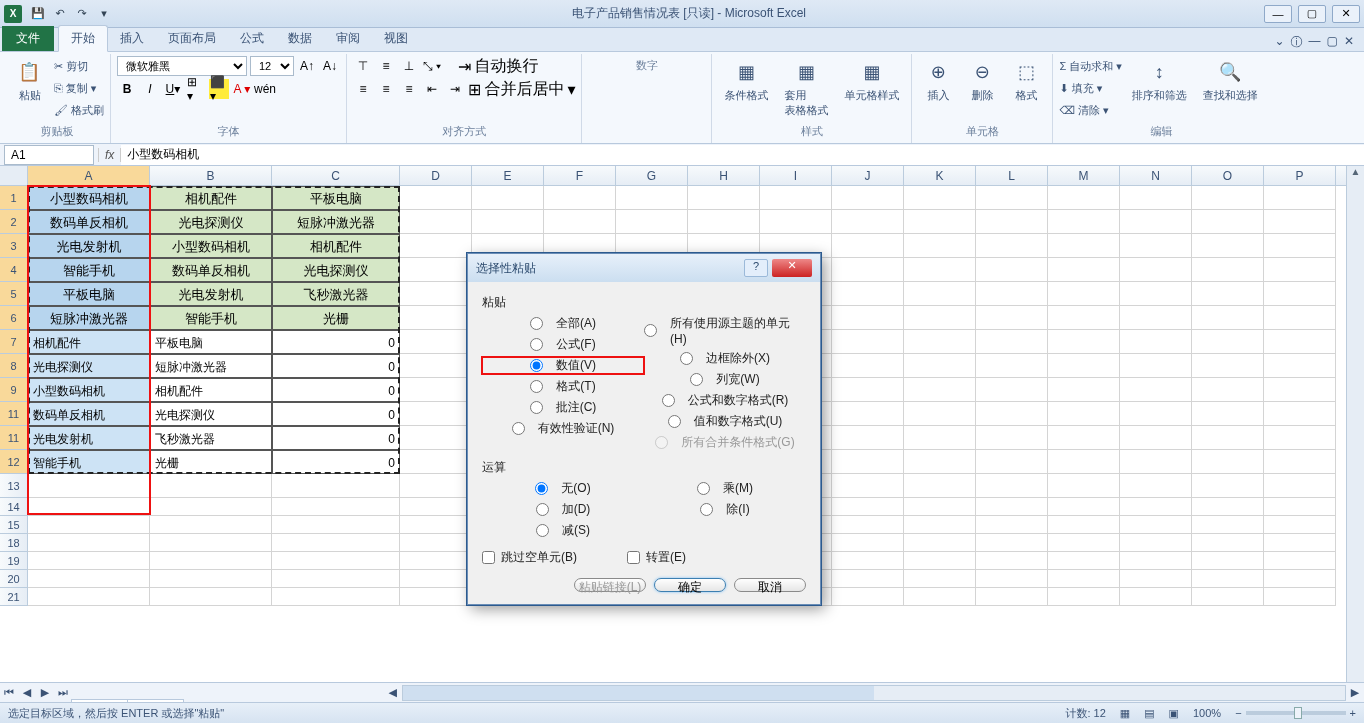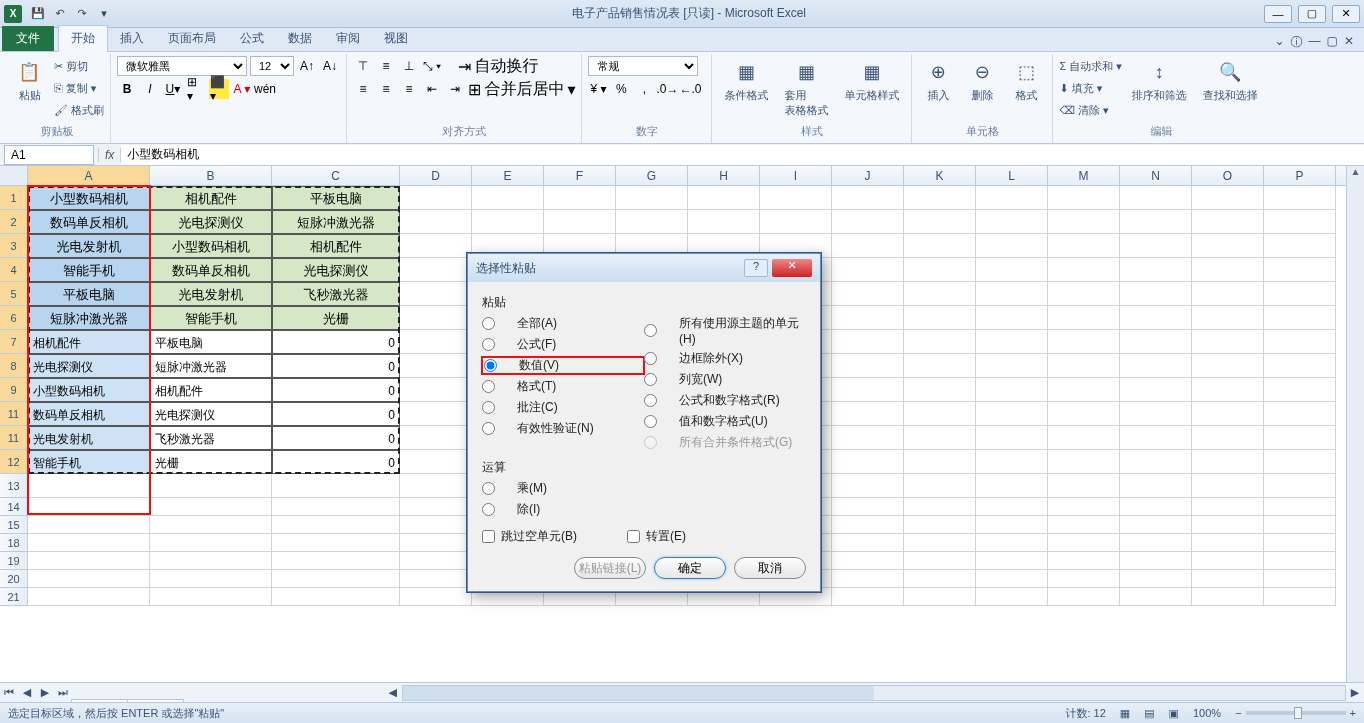--- a/index.html
+++ b/index.html
@@ -68,28 +68,28 @@
 
 .dialog { position: absolute; left: 467px; top: 253px; width: 354px; background: #f0f0f0; border: 1px solid #6a8db6; box-shadow: 0 0 0 1px #2c5a8e, 4px 4px 14px rgba(0,0,0,0.4); }
 .dialog-title { height: 28px; background: linear-gradient(#e7f0fa, #cbdef0); display: flex; align-items: center; padding: 0 8px; font-size: 12px; color: #2c4a6e; }
 .dialog-title .spacer { flex: 1; }
 .dialog-title .help { width: 24px; height: 18px; background: #e3eefb; border: 1px solid #9bb9d9; text-align: center; font-size: 11px; margin-right: 4px; border-radius: 2px; }
 .dialog-title .close { width: 40px; height: 18px; background: linear-gradient(#e88, #c22); color: #fff; text-align: center; font-size: 11px; border-radius: 2px; }
 .dialog-body { padding: 8px 14px 12px 14px; font-size: 12px; color: #222; }
 .dialog-body .section-label { margin: 4px 0 4px 0; }
 .radio-grid { display: flex; gap: 0px; }
 .radio-col { flex: 1; display: flex; flex-direction: column; gap: 4px; }
-.radio-item { display: flex; align-items: center; gap: 22px; }
+.radio-item { display: flex; align-items: center; gap: 13px; justify-content: center; }
 .radio-item input { margin: 0; }
 .radio-item.disabled { color: #999; }
 .radio-item.highlight { outline: 2px solid #e11; outline-offset: -1px; padding: 0 2px; }
 .check-row { display: flex; gap: 50px; margin-top: 10px; }
 .check-item { display: flex; align-items: center; gap: 6px; }
 .dialog-buttons { display: flex; justify-content: flex-end; gap: 8px; margin-top: 12px; }
-.dlg-btn { min-width: 72px; height: 22px; font-size: 12px; border: 1px solid #8a8a8a; background: linear-gradient(#fefefe, #e6e6e6); border-radius: 11px; }
+.dlg-btn { min-width: 72px; height: 14px; font-size: 12px; border: 1px solid #8a8a8a; background: linear-gradient(#fefefe, #e6e6e6); border-radius: 11px; }
 .dlg-btn.primary { border: 1px solid #3c7fb1; box-shadow: 0 0 3px #7ebff5; }
 .dlg-btn.disabled { color: #999; }
 
 
 .sheettabs { position: absolute; bottom: 21px; left: 0; right: 0; height: 20px; background: #eef3fa; border-top: 1px solid #b8c9dd; display: flex; align-items: center; font-size: 11px; }
 .sheettabs .navbtn { width: 18px; text-align: center; color: #3b5375; }
 .sheettabs .stab { padding: 2px 10px; border: 1px solid #b8c9dd; background: #fff; border-bottom: none; margin-left: -1px; margin-top: 29px; }
 .sheettabs .stab.active { background: #fff; font-weight: normal; }
 .sheettabs .hscroll { flex: 1; display: flex; align-items: center; padding-left: 200px; }
 .sheettabs .hscroll-track { flex: 1; height: 16px; background: #e6edf5; border: 1px solid #bcd; position: relative; }
@@ -169,20 +169,21 @@
         <span class="mini-btn">
             <i>I</i>
           </span>
         <span class="mini-btn"><u>U</u> ▾</span>
         <span class="mini-btn">⊞ ▾</span>
         <span class="mini-btn" style="background:#ffeb3b">⬛ ▾</span>
         <span class="mini-btn" style="color:#d00">A ▾</span>
         <span class="mini-btn">wén</span>
       </div>
     </div>
+    <div class="rgroup-label">字体</div>
   </div>
   <div class="rgroup" style="min-width:220px">
     <div class="rgroup-body" style="flex-direction:column; gap:3px">
       <div class="ctrl-row">
         <span class="mini-btn">⊤</span>
         <span class="mini-btn">≡</span>
         <span class="mini-btn">⊥</span>
         <span class="mini-btn">⤡ ▾</span>
         <span style="width:10px"></span>
         <span class="ctrl-row">⇥ <span>自动换行</span></span>
@@ -192,32 +193,20 @@
         <span class="mini-btn">≡</span>
         <span class="mini-btn">≡</span>
         <span class="mini-btn">⇤</span>
         <span class="mini-btn">⇥</span>
         <span class="ctrl-row">⊞ <span>合并后居中</span> ▾</span>
       </div>
     </div>
     <div class="rgroup-label">对齐方式</div>
   </div>
   <div class="rgroup" style="min-width:130px">
-    <div class="rgroup-body" style="flex-direction:column; gap:3px">
-      <div class="ctrl-row">
-        <select class="font-sel" style="width:110px"><option>常规</option></select>
-      </div>
-      <div class="ctrl-row">
-        <span class="mini-btn">¥ ▾</span>
-        <span class="mini-btn">%</span>
-        <span class="mini-btn">,</span>
-        <span class="mini-btn">.0→</span>
-        <span class="mini-btn">←.0</span>
-      </div>
-    </div>
     <div class="rgroup-label">数字</div>
   </div>
   <div class="rgroup">
     <div class="rgroup-body">
       <div class="big-btn">
           <span class="icon">▦</span>
           <span>条件格式</span>
         </div>
       <div class="big-btn">
           <span class="icon">▦</span>
@@ -724,20 +713,34 @@
             <span>值和数字格式(U)</span>
           </label>
           <label class="radio-item disabled">
             <input type="radio" name="paste" disabled="" style="">
             <span>所有合并条件格式(G)</span>
           </label>
         </div>
     </div>
     <div class="section-label" style="margin-top:8px">运算</div>
     <div class="radio-grid">
+      <div class="radio-col" id="op-left">
+          <label class="radio-item">
+            <input type="radio" name="op" checked="" style="">
+            <span>无(O)</span>
+          </label>
+          <label class="radio-item">
+            <input type="radio" name="op" style="">
+            <span>加(D)</span>
+          </label>
+          <label class="radio-item">
+            <input type="radio" name="op" style="">
+            <span>减(S)</span>
+          </label>
+        </div>
       <div class="radio-col" id="op-right">
           <label class="radio-item">
             <input type="radio" name="op" style="">
             <span>乘(M)</span>
           </label>
           <label class="radio-item">
             <input type="radio" name="op" style="">
             <span>除(I)</span>
           </label>
         </div>

